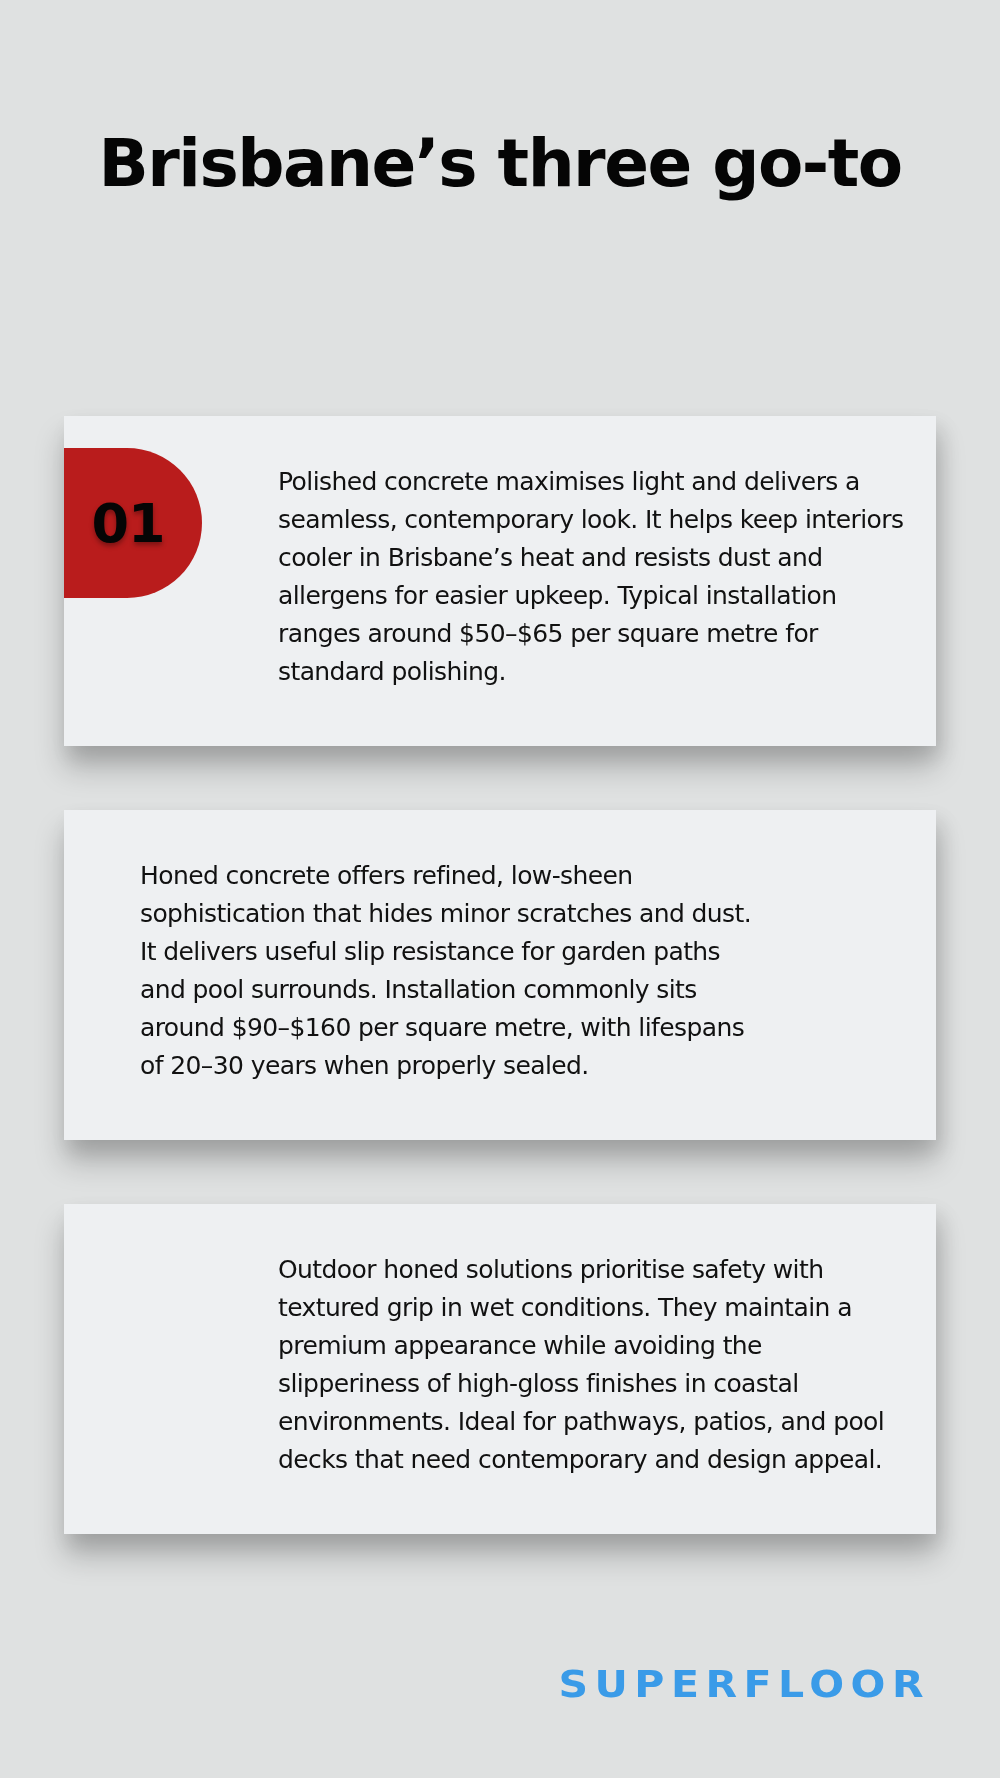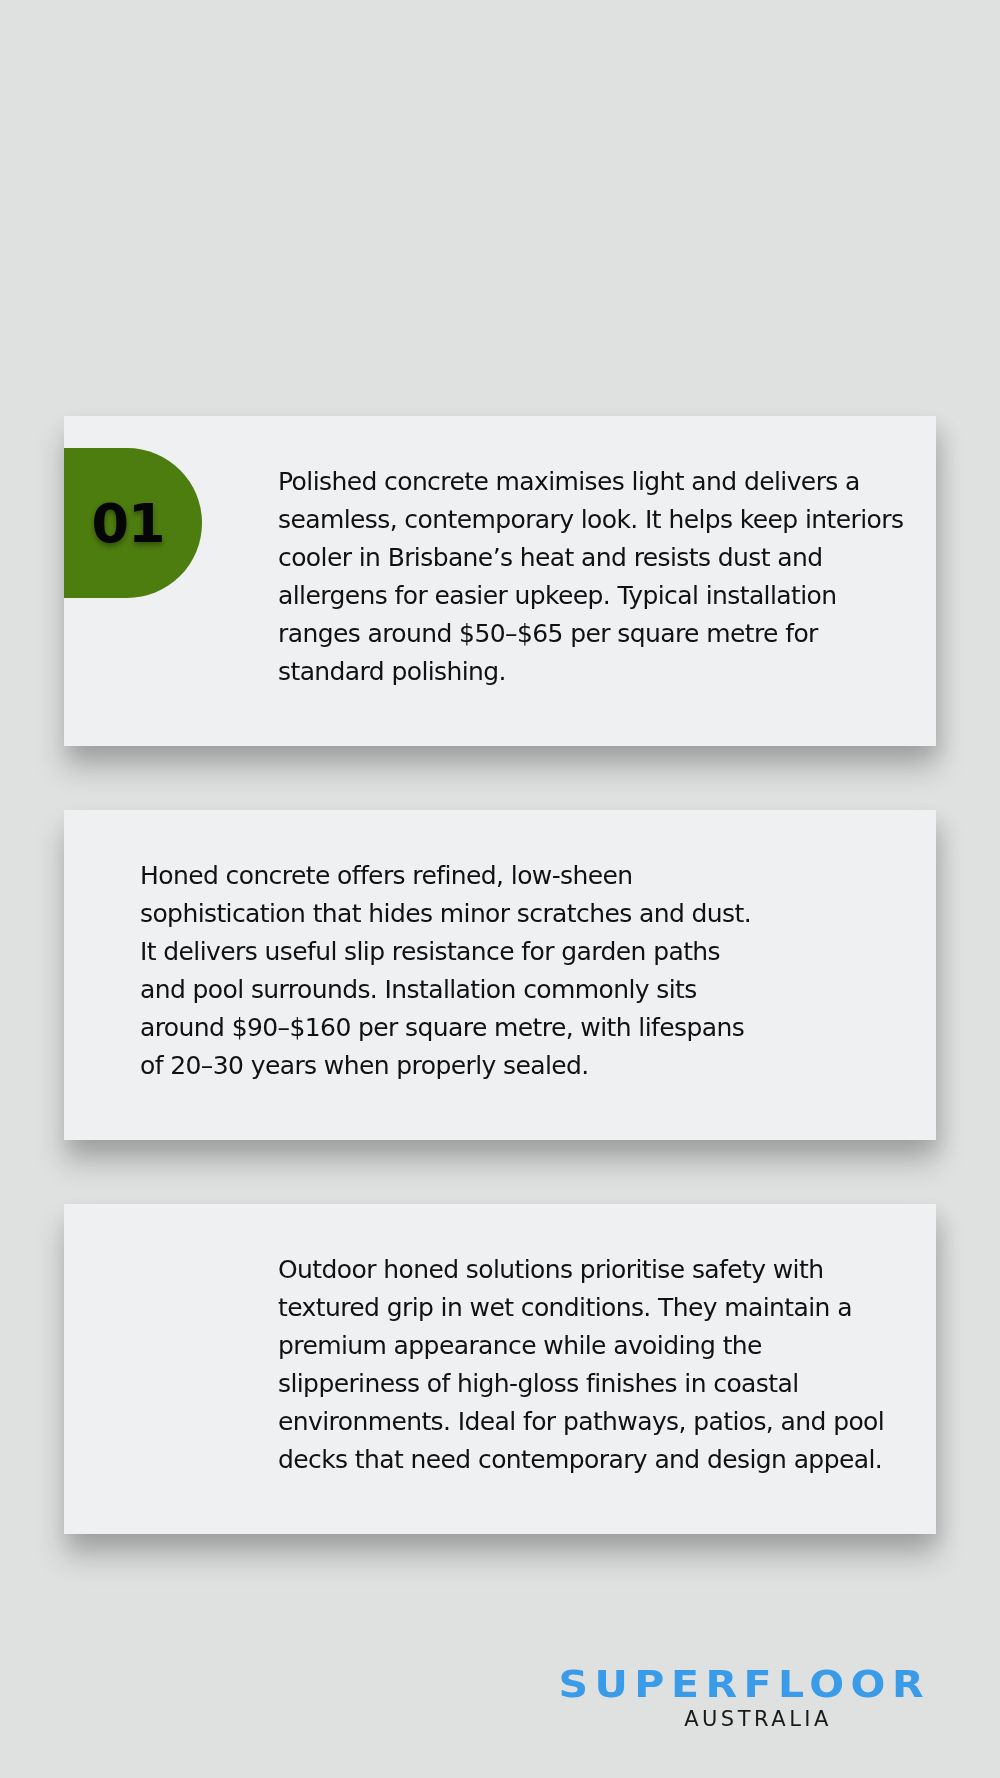--- a/index.html
+++ b/index.html
@@ -61,21 +61,21 @@
       border-radius: 0 75px 75px 0;
       padding-right: 10px;
       box-sizing: border-box;
     }
     .badge.right {
       right: 0;
       border-radius: 75px 0 0 75px;
       padding-left: 10px;
       box-sizing: border-box;
     }
-    .c1 .badge { background: #4d7c0f; }
+    .c1 .badge { background: #b91c1c; }
     .c2 .badge { background: #58b9bc; }
     .c3 .badge { background: #4ea86e; }
 
     .body-text {
       position: absolute;
       top: 35px;
       font-family: "DejaVu Sans", sans-serif;
       font-size: 25px;
       line-height: 38px;
       color: #111;
@@ -107,32 +107,31 @@
       letter-spacing: 3.5px;
       color: #1a1a1a;
       line-height: 26px;
       margin-top: 0px;
     }
   </style>
 </head>
 <body>
 
 <h1 class="title">
-  <br>
+  <span>Brisbane’s three go-to</span><br>
 </h1>
 
 <div class="card c1">
   <div class="badge left">01</div>
   <p class="body-text right-of-badge">Polished concrete maximises light and delivers a seamless, contemporary look. It helps keep interiors cooler in Brisbane’s heat and resists dust and allergens for easier upkeep. Typical installation ranges around $50–$65 per square metre for standard polishing.</p>
 </div>
 
 <div class="card c2">
   <p class="body-text left-of-badge">Honed concrete offers refined, low-sheen sophistication that hides minor scratches and dust. It delivers useful slip resistance for garden paths and pool surrounds. Installation commonly sits around $90–$160 per square metre, with lifespans of 20–30 years when properly sealed.</p>
 </div>
 
 <div class="card c3">
   <p class="body-text right-of-badge">Outdoor honed solutions prioritise safety with textured grip in wet conditions. They maintain a premium appearance while avoiding the slipperiness of high-gloss finishes in coastal environments. Ideal for pathways, patios, and pool decks that need contemporary and design appeal.</p>
 </div>
 
 <div class="logo">
   <div class="logo-main">SUPERFLOOR</div>
-  <div class="logo-sub">AUSTRALIA</div>
 </div>
 
 </body></html>

